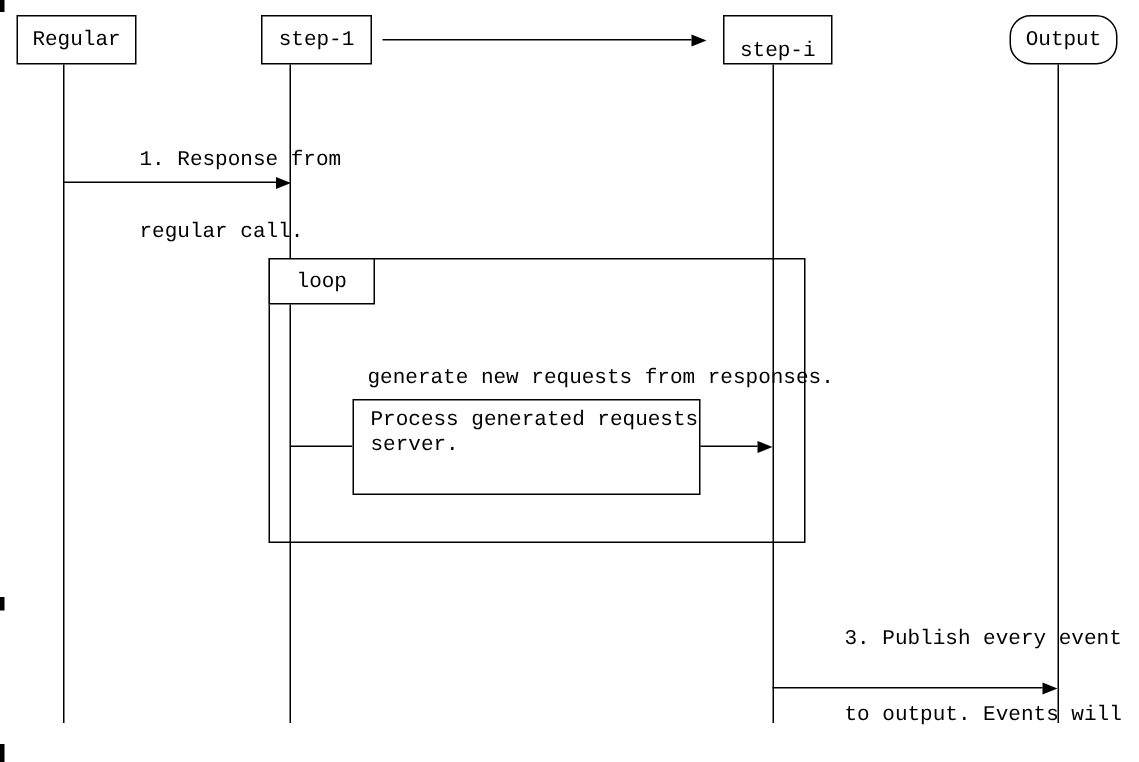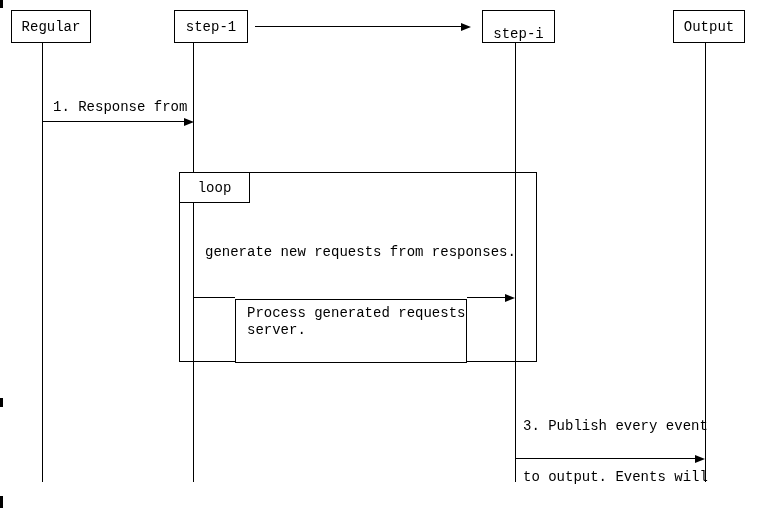--- a/index.html
+++ b/index.html
@@ -34,21 +34,21 @@
     width:0;height:0;
     border-top:4px solid transparent;
     border-bottom:4px solid transparent;
     border-left:10px solid #000;
   }
   .msg{
     position:absolute;
     line-height:16px;
     white-space:pre;
   }
-  .msg div{white-space:pre;}
+  .msg div{white-space:pre;margin-left:40px;}
   #loop-frame{
     position:absolute;
     box-sizing:border-box;
     border:1px solid #000;
     left:179px;top:172px;width:358px;height:190px;
     background:transparent;
   }
   #loop-label{
     position:absolute;
     box-sizing:border-box;
@@ -58,55 +58,55 @@
     background:#fff;
   }
   #process-box{
     position:absolute;
     box-sizing:border-box;
     border:1px solid #000;
     left:235px;top:266px;width:232px;height:64px;
     background:#fff;
     padding:5px 0 0 11px;
     line-height:17px;
-    margin-top:33px;
   }
   .edge-mark{
     position:absolute;
     left:0;width:3px;background:#000;
   }
 </style>
 </head>
 <body>
 
 <div id="stage">
 
   <div class="abox" style="left:11px;top:10px;width:80px;height:33px;">
     <span>Regular</span>
   </div>
   <div class="abox" style="left:174px;top:10px;width:74px;height:33px;">
     <span>step-1</span>
   </div>
   <div class="abox" style="left:482px;top:10px;width:73px;height:33px;align-items:flex-end;">
     <span>step-i</span>
   </div>
-  <div class="abox" style="left:673px;top:10px;width:72px;height:33px;">
+  <div class="abox" style="left:673px;top:10px;width:72px;height:33px;border-radius:14px;">
     <span>Output</span>
   </div>
 
   <div class="hline" style="left:255px;top:26px;width:206px;"></div>
   <div class="arrowhead" style="left:461px;top:23px;"></div>
 
   <div class="lifeline" style="left:42px;"></div>
   <div class="lifeline" style="left:193px;"></div>
   <div class="lifeline" style="left:515px;"></div>
   <div class="lifeline" style="left:705px;"></div>
 
   <div class="msg" style="left:53px;top:67px;">
     <div>1. Response from</div>
+    <div>regular call.</div>
   </div>
   <div class="hline" style="left:42px;top:121px;width:142px;"></div>
   <div class="arrowhead" style="left:184px;top:118px;"></div>
 
   <div id="loop-frame"></div>
   <div id="loop-label">
     <span>loop</span>
   </div>
 
   <div class="msg" style="left:205px;top:212px;">

